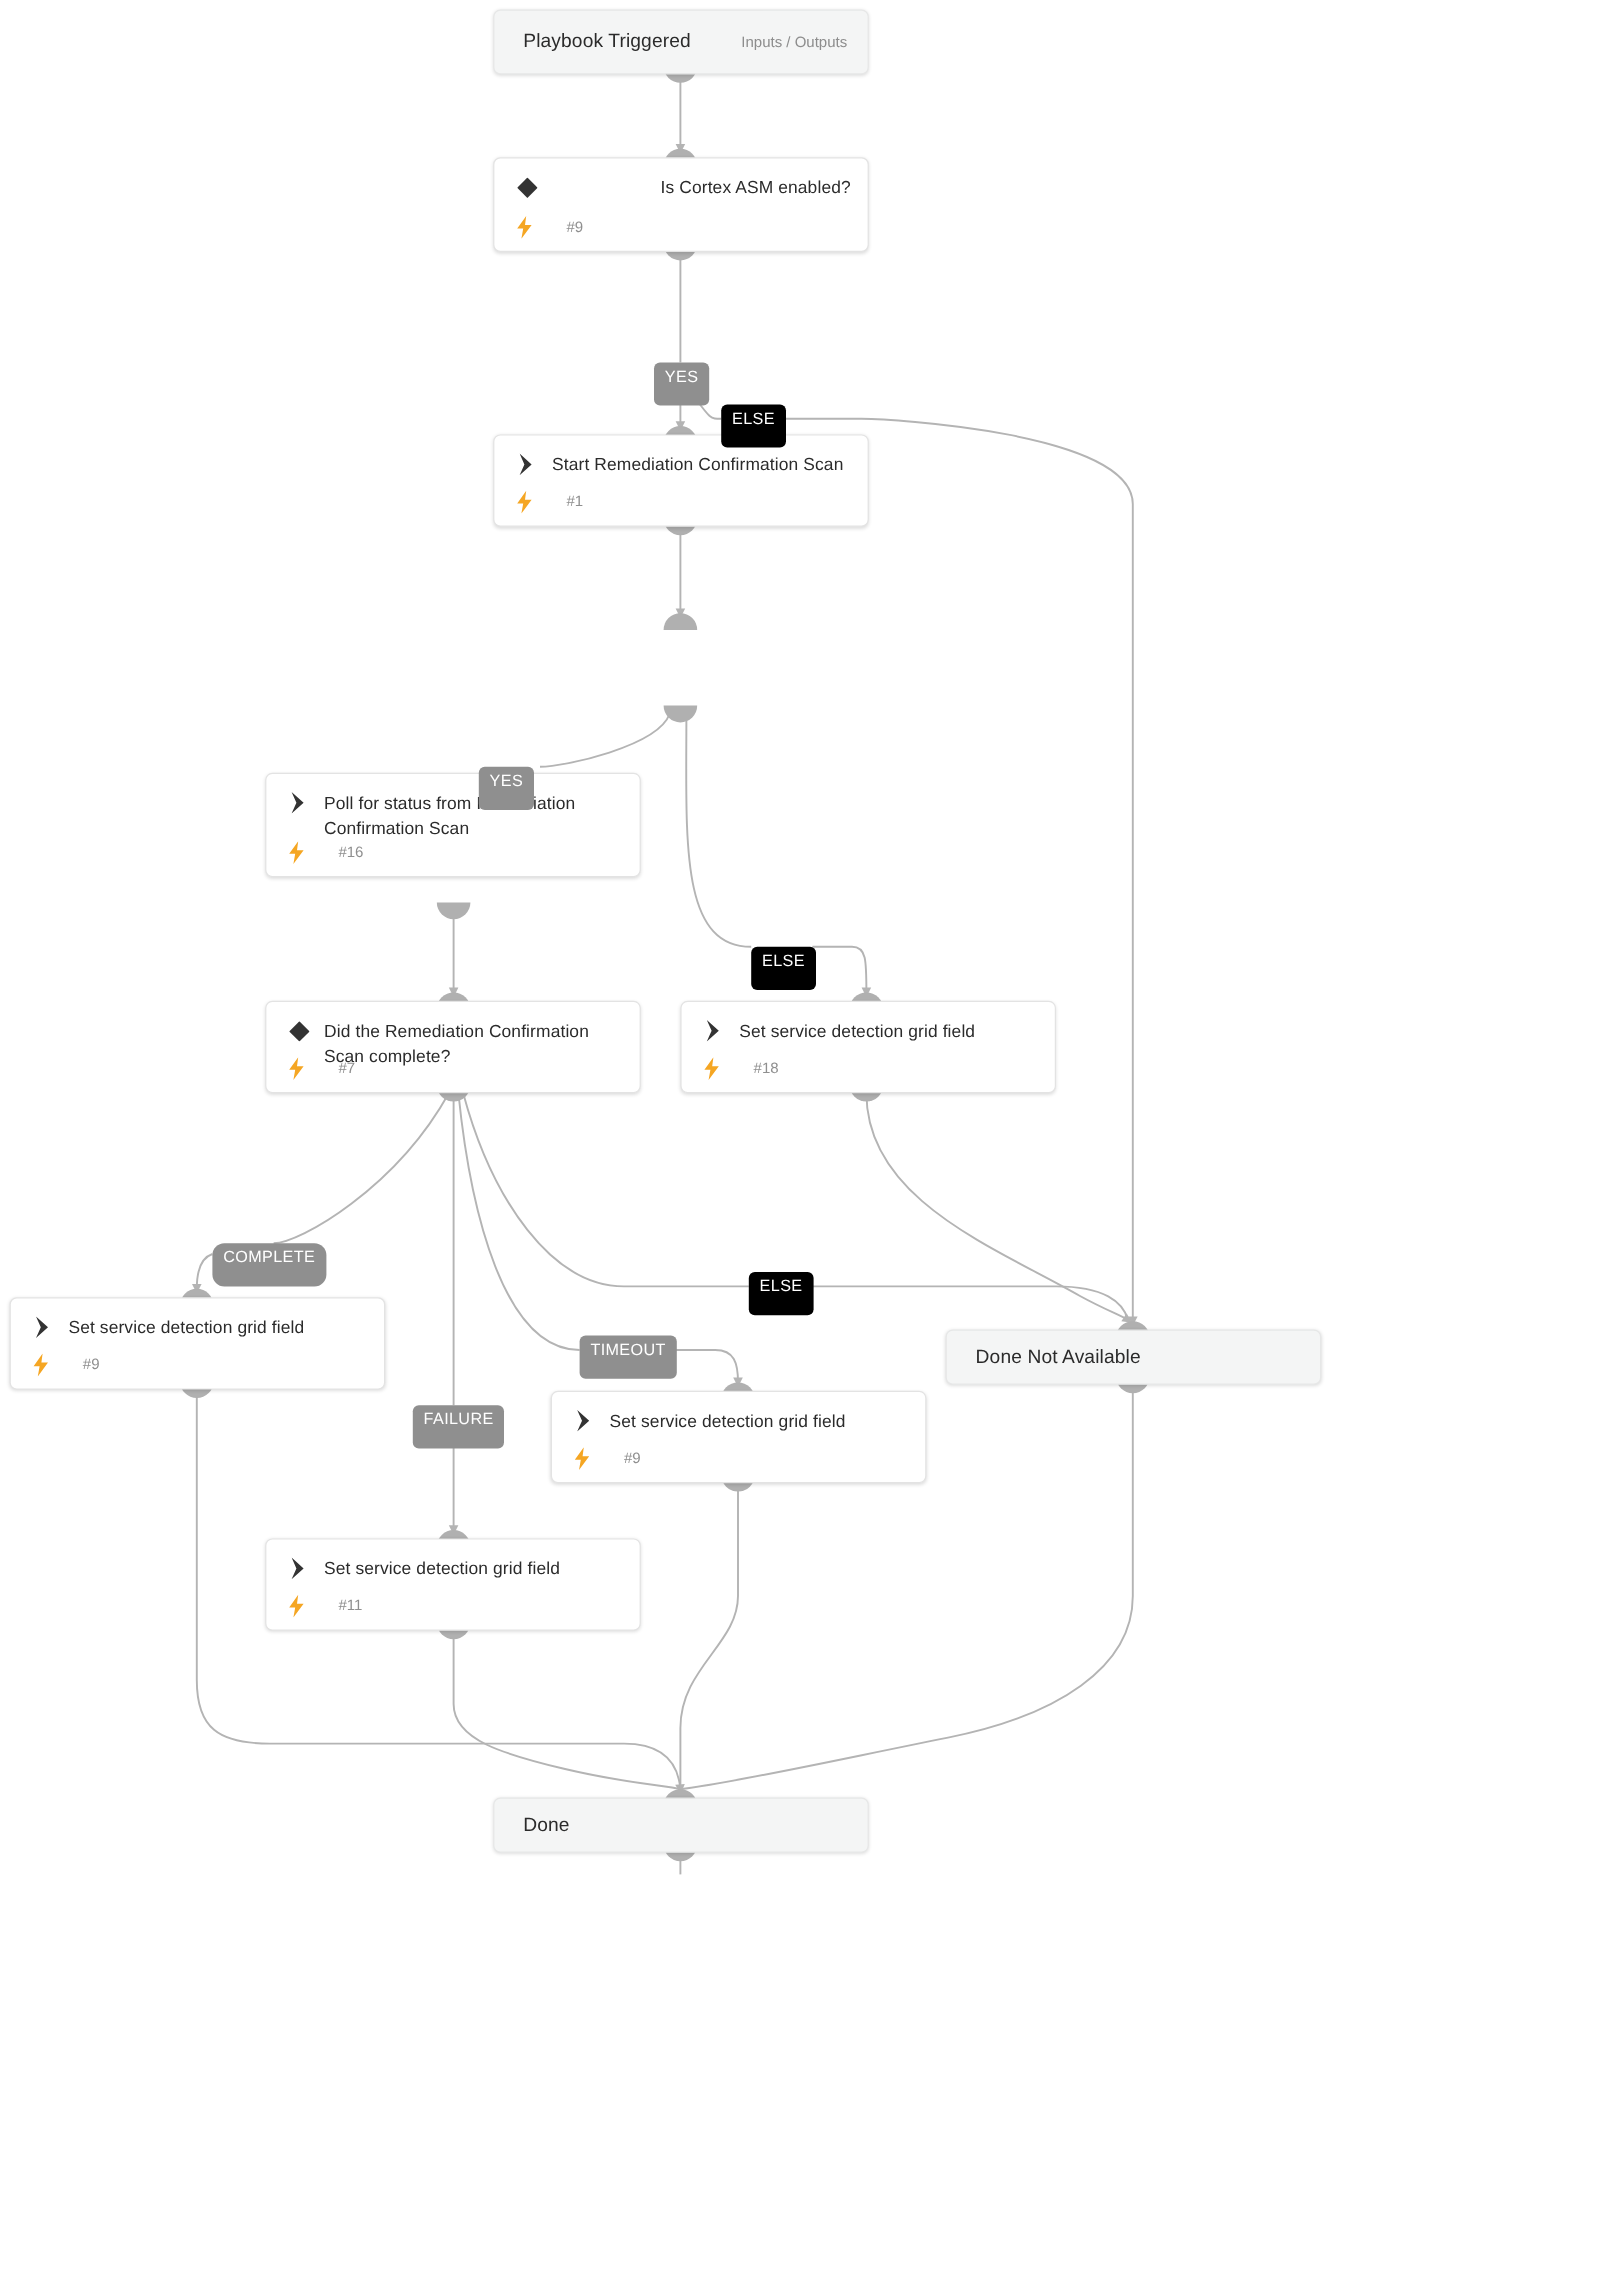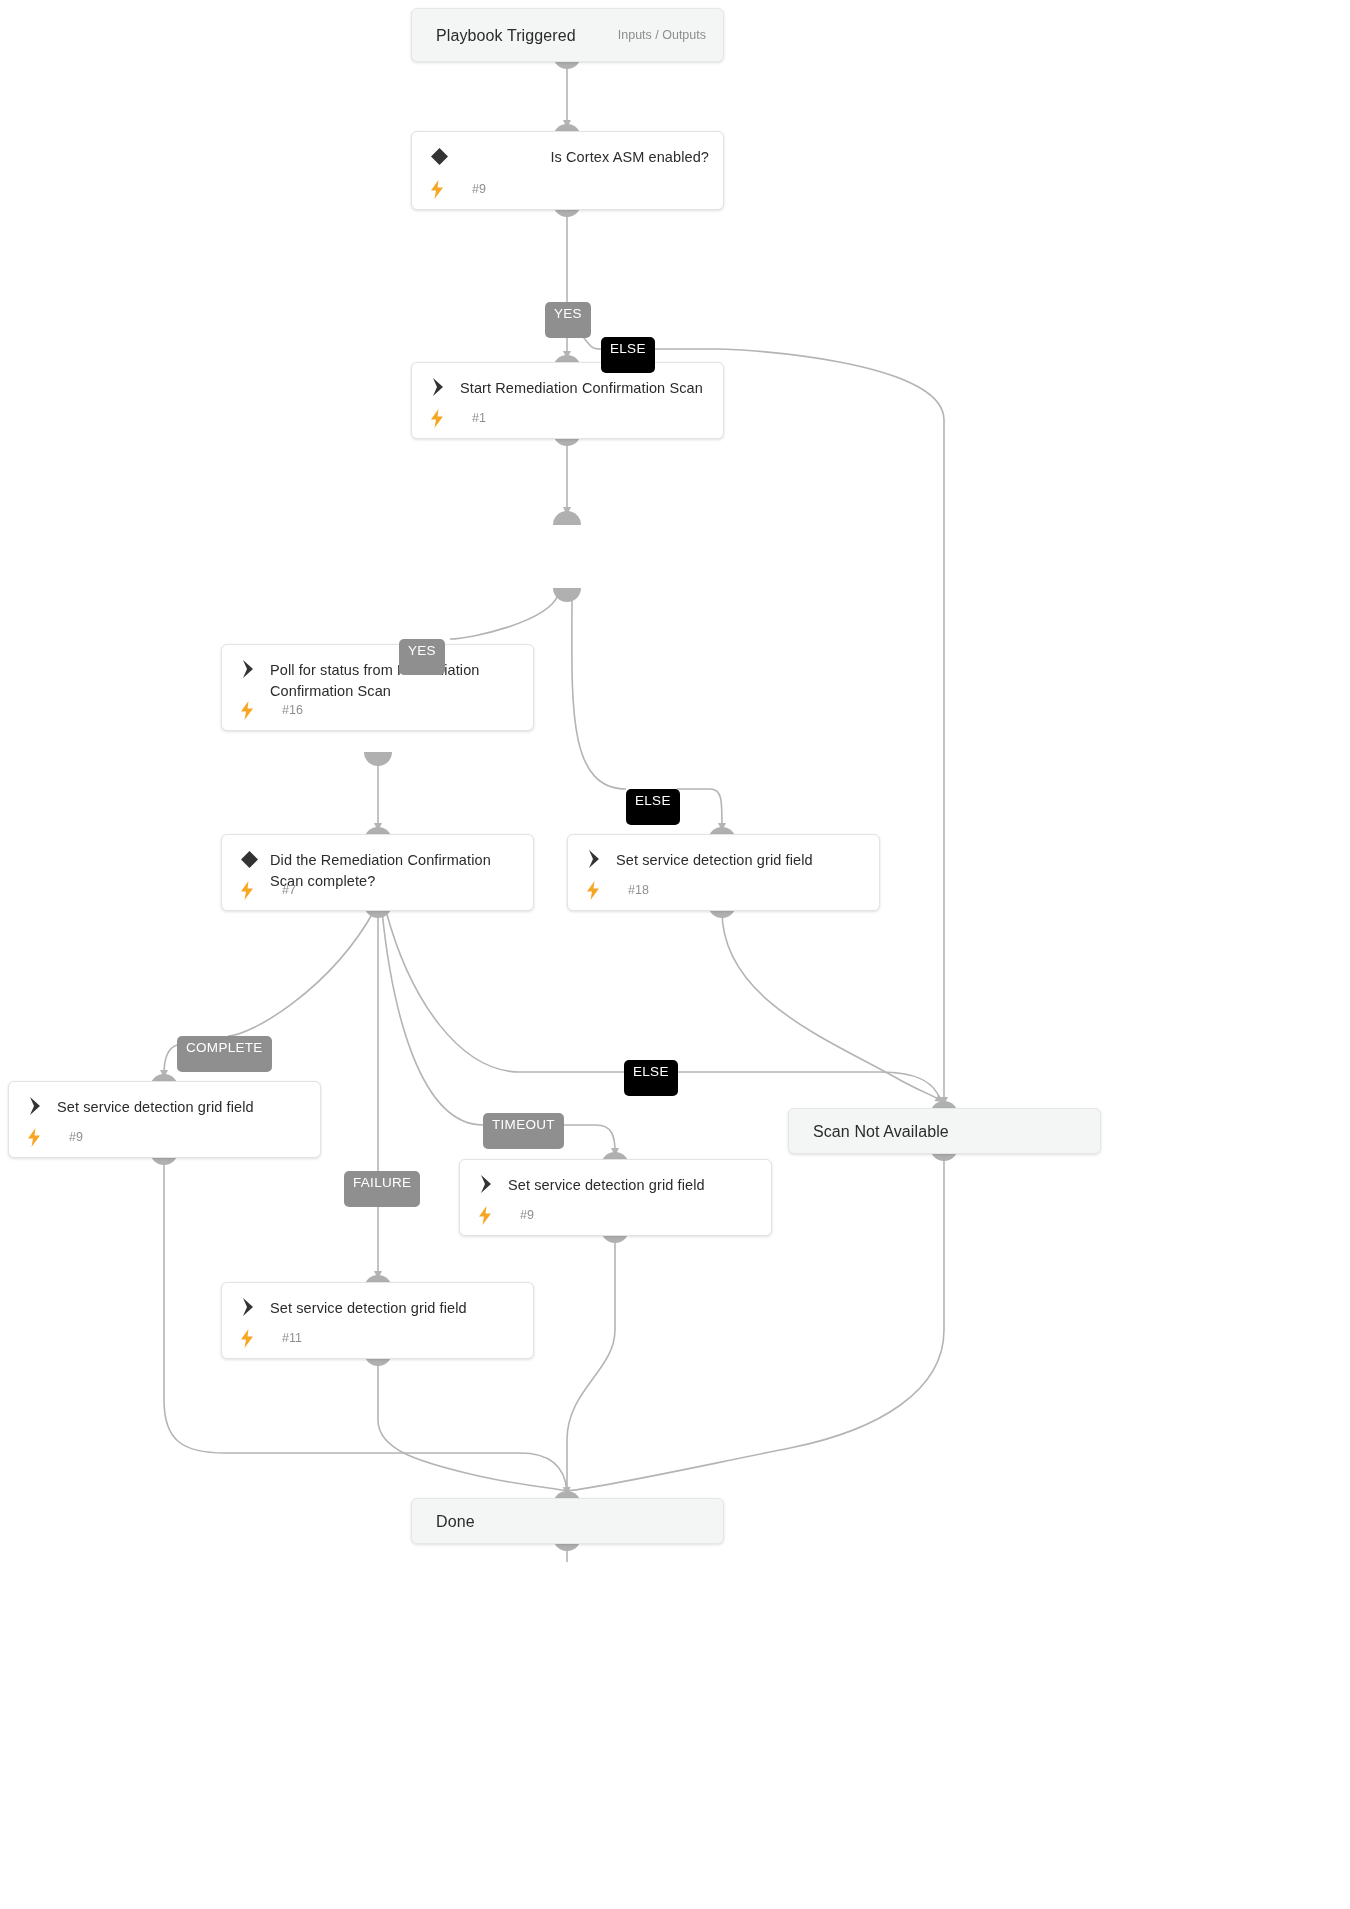--- a/index.html
+++ b/index.html
@@ -299,21 +299,21 @@
       <span class="bolt">
         <svg width="16" height="19" viewBox="0 0 16 19">
             <path d="M9.5,0 L2,10.5 L7,10.5 L5.5,19 L14,7.5 L8.5,7.5 Z" fill="#f5a623"></path>
           </svg>
       </span>
       <span class="node-id">#9</span>
     </div>
   </div>
 
   <div class="node terminal" style="left:788px;top:1108px;width:313px;height:46px;">
-    <div class="node-title">Scan Not Available</div>
+    <div class="node-title">Done Not Available</div>
   </div>
 
   <div class="node" style="left:459px;top:1159px;width:313px;height:77px;">
     <span class="type-icon">
       <svg width="16" height="18" viewBox="0 0 16 18">
           <path d="M2,0 L12,9 L2,18 L6,9 Z" fill="#333333"></path>
         </svg>
     </span>
     <div class="node-title">Set service detection grid field</div>
     <div class="node-foot">
@@ -344,18 +344,18 @@
   </div>
 
   <div class="node terminal" style="left:411px;top:1498px;width:313px;height:46px;">
     <div class="node-title">Done</div>
   </div>
 
   <div class="badge gray" style="left:545px;top:302px;">YES</div>
   <div class="badge black" style="left:601px;top:337px;">ELSE</div>
   <div class="badge gray" style="left:399px;top:639px;">YES</div>
   <div class="badge black" style="left:626px;top:789px;">ELSE</div>
-  <div class="badge gray" style="left:177px;top:1036px;">COMPLETE</div>
+  <div class="badge gray" style="left:177px;top:1036px;border-radius:10px;">COMPLETE</div>
   <div class="badge black" style="left:624px;top:1060px;">ELSE</div>
   <div class="badge gray" style="left:483px;top:1113px;">TIMEOUT</div>
   <div class="badge gray" style="left:344px;top:1171px;">FAILURE</div>
 
 </div>
 
 </body></html>

